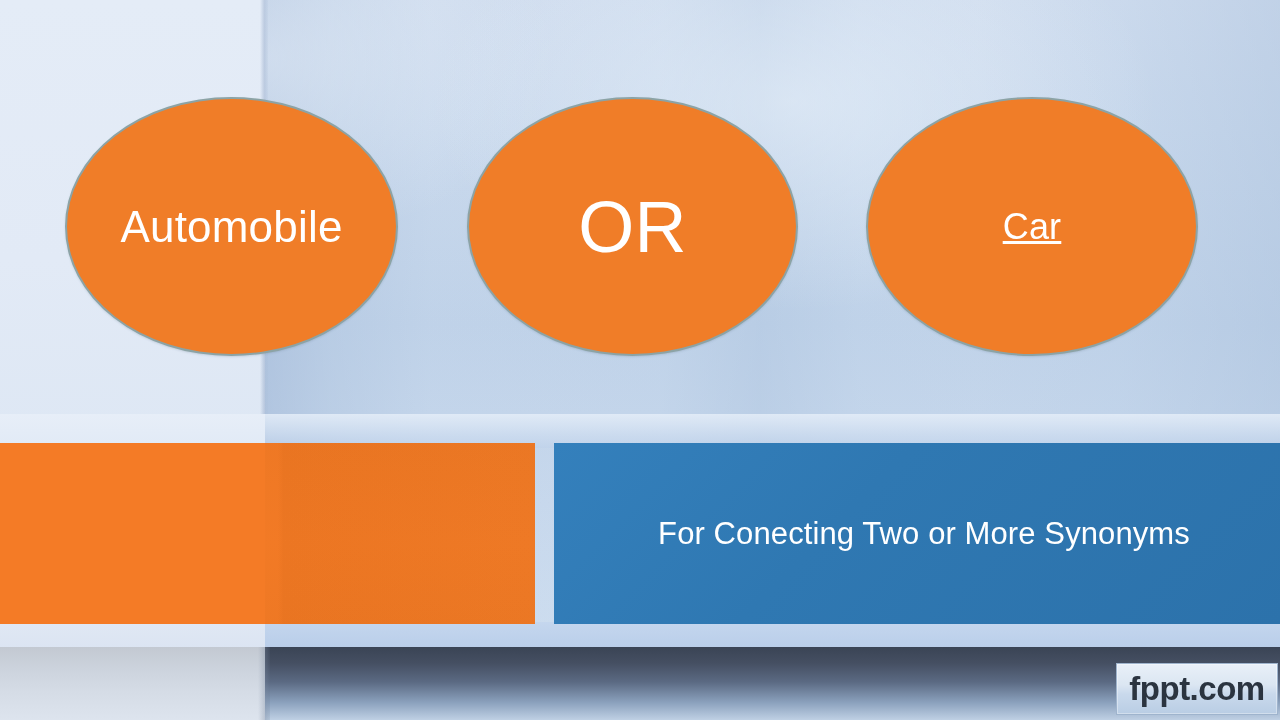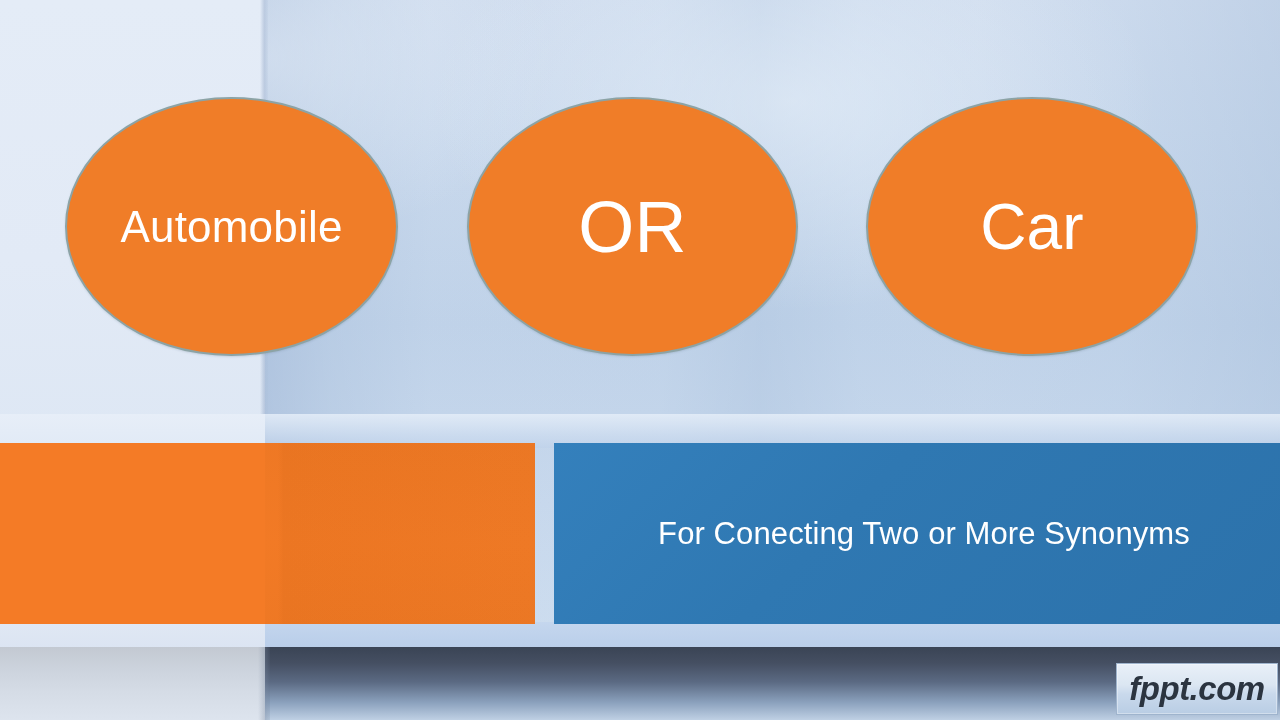--- a/index.html
+++ b/index.html
@@ -154,21 +154,21 @@
     letter-spacing: 0.2px;
     line-height: 1;
     white-space: nowrap;
   }
   #ellipse-1 { left: 65px;  top: 97px; width: 333px; height: 259px; }
   #ellipse-2 { left: 467px; top: 97px; width: 331px; height: 259px; }
   #ellipse-3 { left: 866px; top: 97px; width: 332px; height: 259px; }
 
   #ellipse-1 span { font-size: 44px; }
   #ellipse-2 span { font-size: 72px; }
-  #ellipse-3 span { font-size: 64px; }
+  #ellipse-3 span { font-size: 36px; text-decoration: underline; }
 
   
   .orange-bar {
     position: absolute;
     left: 0; top: 443px;
     width: 535px; height: 181px;
     background: linear-gradient(90deg, #F47B26 0%, #F47B26 52%, #EE7723 53%, #F07A26 100%);
   }
   .orange-bar-shade {
     position: absolute;
@@ -200,21 +200,20 @@
     position: absolute;
     left: 1116px; top: 663px;
     width: 160px; height: 50px;
     background: linear-gradient(180deg, #e9f0f8 0%, #dbe6f2 42%, #c9d9ec 60%, #b9cde4 100%);
     border: 1px solid #9fb4cd;
     box-shadow: 0 0 0 1px rgba(255,255,255,0.35) inset;
     display: flex;
     align-items: center;
     justify-content: center;
     overflow: hidden;
-    font-style: italic;
   }
   .watermark span {
     font-family: "Liberation Sans", sans-serif;
     font-size: 33px;
     font-weight: 700;
     color: #2b3440;
     letter-spacing: -0.5px;
     line-height: 1;
     margin-top: -2px;
   }

